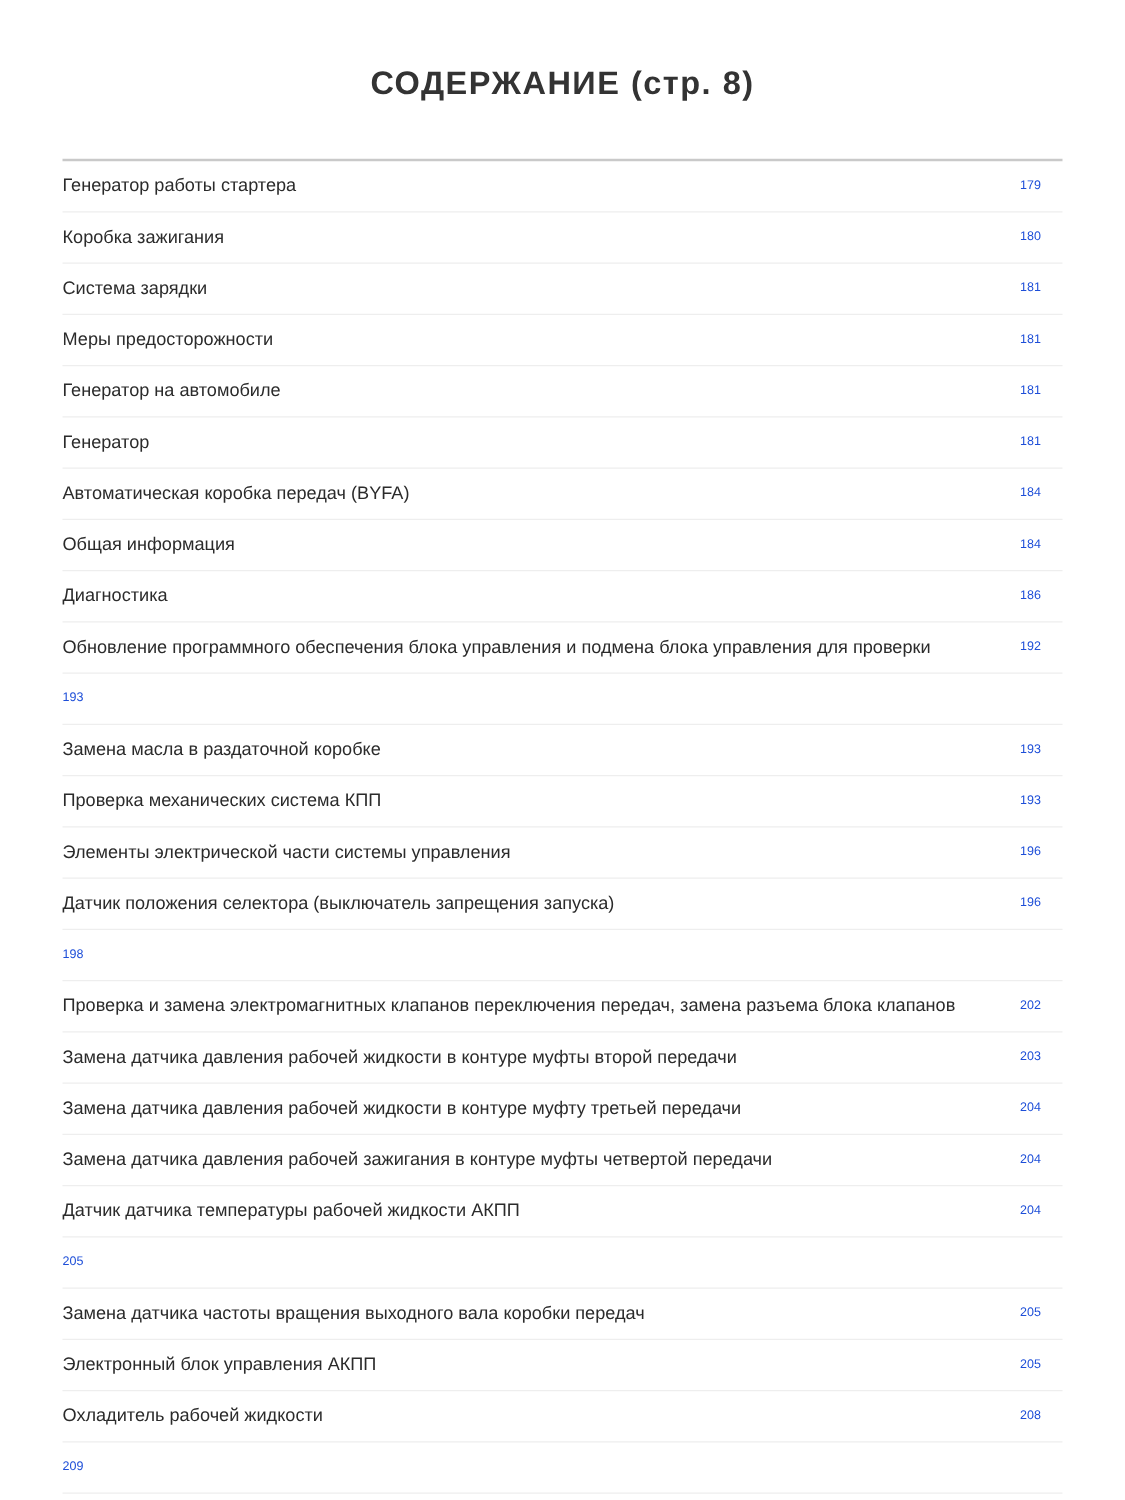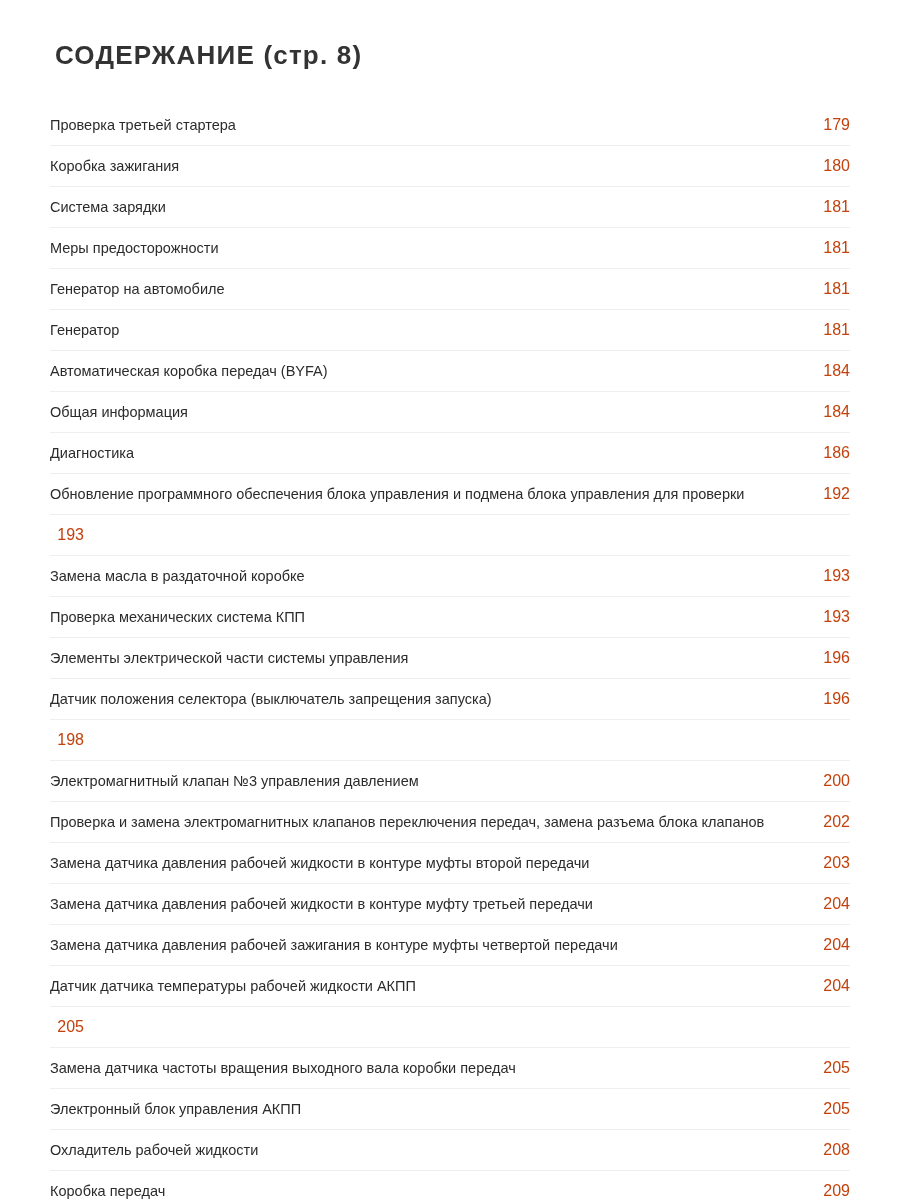--- a/index.html
+++ b/index.html
@@ -20,24 +20,24 @@
     width: 900px;
     height: 1200px;
     box-sizing: border-box;
     padding: 0 50px;
     display: flex;
     flex-direction: column;
   }
 
   
   .doc-title {
-    margin: 5px;
+    margin: 16px;
     padding-top: 34px;
     padding-bottom: 0;
-    text-align: left;
+    text-align: center;
     font-size: 26px;
     font-weight: bold;
     letter-spacing: 1.2px;
     color: #333333;
     line-height: 1.25;
     white-space: pre;
   }
 
   .title-rule {
     margin-top: 28px;
@@ -65,41 +65,40 @@
   .toc-title {
     font-size: 14.5px;
     line-height: 22px;
     color: #2b2b2b;
     flex: 1 1 auto;
     padding-right: 24px;
     max-width: 770px;
     text-align: left;
   }
   .toc-page {
-    font-size: 16px;
+    font-size: 10px;
     line-height: 22px;
-    color: #c2410c;
+    color: #1d4ed8;
     flex: 0 0 auto;
-    text-align: right;
     min-width: 34px;
     white-space: nowrap;
   }
 </style>
 </head>
 <body>
 
 <div class="page">
 
   <h1 class="doc-title">СОДЕРЖАНИЕ (стр. 8)</h1>
 
   <div class="title-rule"></div>
 
   <ul class="toc" id="toc-list">
       <li class="toc-row">
-        <span class="toc-title">Проверка третьей стартера</span>
+        <span class="toc-title">Генератор работы стартера</span>
         <span class="toc-page">179</span>
       </li>
       <li class="toc-row">
         <span class="toc-title">Коробка зажигания</span>
         <span class="toc-page">180</span>
       </li>
       <li class="toc-row">
         <span class="toc-title">Система зарядки</span>
         <span class="toc-page">181</span>
       </li>
@@ -147,24 +146,20 @@
         <span class="toc-page">196</span>
       </li>
       <li class="toc-row">
         <span class="toc-title">Датчик положения селектора (выключатель запрещения запуска)</span>
         <span class="toc-page">196</span>
       </li>
       <li class="toc-row">
         <span class="toc-page">198</span>
       </li>
       <li class="toc-row">
-        <span class="toc-title">Электромагнитный клапан №3 управления давлением</span>
-        <span class="toc-page">200</span>
-      </li>
-      <li class="toc-row">
         <span class="toc-title">Проверка и замена электромагнитных клапанов переключения передач, замена разъема блока клапанов</span>
         <span class="toc-page">202</span>
       </li>
       <li class="toc-row">
         <span class="toc-title">Замена датчика давления рабочей жидкости в контуре муфты второй передачи</span>
         <span class="toc-page">203</span>
       </li>
       <li class="toc-row">
         <span class="toc-title">Замена датчика давления рабочей жидкости в контуре муфту третьей передачи</span>
         <span class="toc-page">204</span>
@@ -186,18 +181,17 @@
       </li>
       <li class="toc-row">
         <span class="toc-title">Электронный блок управления АКПП</span>
         <span class="toc-page">205</span>
       </li>
       <li class="toc-row">
         <span class="toc-title">Охладитель рабочей жидкости</span>
         <span class="toc-page">208</span>
       </li>
       <li class="toc-row">
-        <span class="toc-title">Коробка передач</span>
         <span class="toc-page">209</span>
       </li>
     </ul>
 
 </div>
 
 </body></html>

